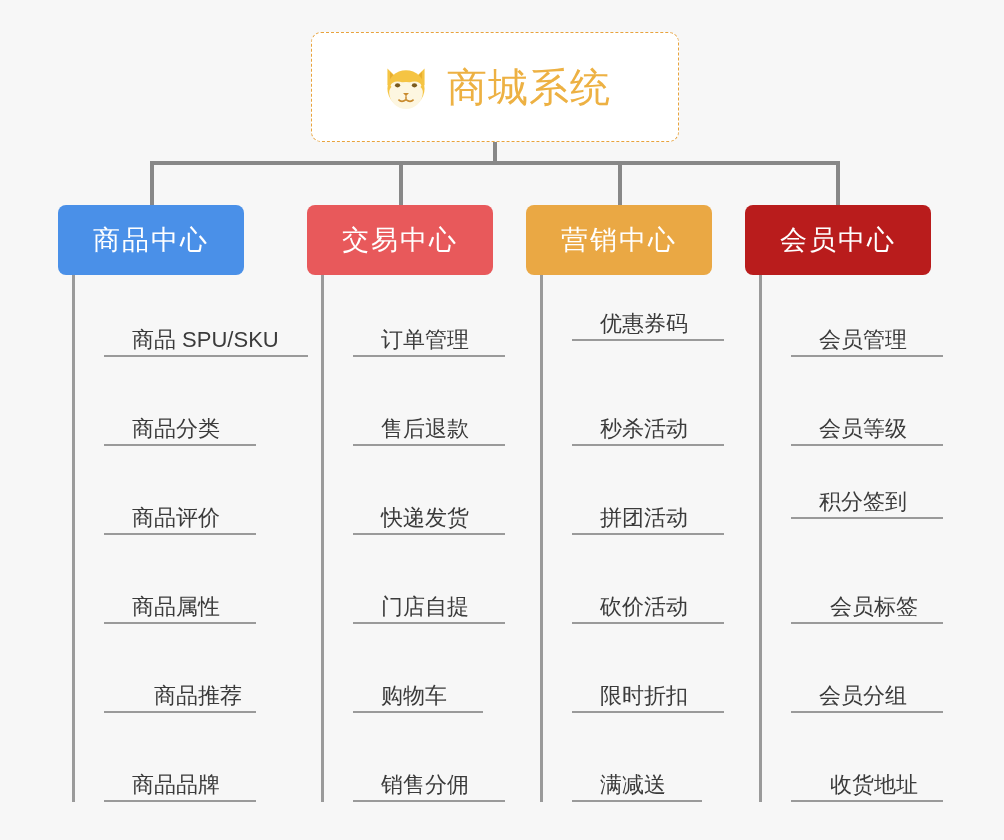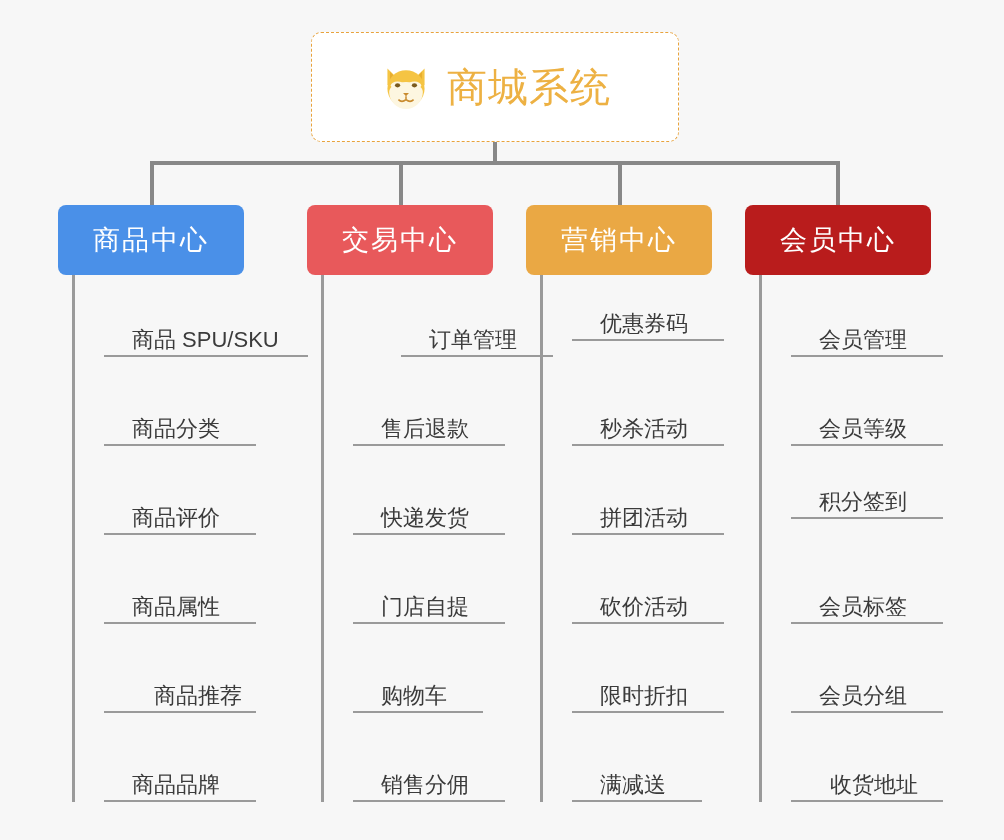--- a/index.html
+++ b/index.html
@@ -155,21 +155,21 @@
         </div>
         <div class="leaf" style="top: 551px;">
           <span class="leaf-text" style="min-width: 152px;">商品品牌</span>
         </div>
       </div>
       <div class="column" style="left: 307px; width: 186px;">
         <div class="cat-box" style="width: 186px; background: rgb(232, 89, 91);">
           <span>交易中心</span>
         </div>
         <div class="spine" style="height: 527px;"></div>
-        <div class="leaf" style="top: 106px; padding-left: 48px;">
+        <div class="leaf" style="top: 106px;">
           <span class="leaf-text" style="min-width: 152px;">订单管理</span>
         </div>
         <div class="leaf" style="top: 195px;">
           <span class="leaf-text" style="min-width: 152px;">售后退款</span>
         </div>
         <div class="leaf" style="top: 284px;">
           <span class="leaf-text" style="min-width: 152px;">快递发货</span>
         </div>
         <div class="leaf" style="top: 373px;">
           <span class="leaf-text" style="min-width: 152px;">门店自提</span>
@@ -213,21 +213,21 @@
         <div class="leaf" style="top: 106px;">
           <span class="leaf-text" style="min-width: 152px;">会员管理</span>
         </div>
         <div class="leaf" style="top: 195px;">
           <span class="leaf-text" style="min-width: 152px;">会员等级</span>
         </div>
         <div class="leaf" style="top: 268px;">
           <span class="leaf-text" style="min-width: 152px;">积分签到</span>
         </div>
         <div class="leaf" style="top: 373px;">
-          <span class="leaf-text" style="min-width: 152px;">会员标签</span>
+          <span class="leaf-text" style="min-width: 152px; text-align: center;">会员标签</span>
         </div>
         <div class="leaf" style="top: 462px;">
           <span class="leaf-text" style="min-width: 152px;">会员分组</span>
         </div>
         <div class="leaf" style="top: 551px; text-align: center;">
           <span class="leaf-text" style="min-width: 152px;">收货地址</span>
         </div>
       </div>
     </div>
 

